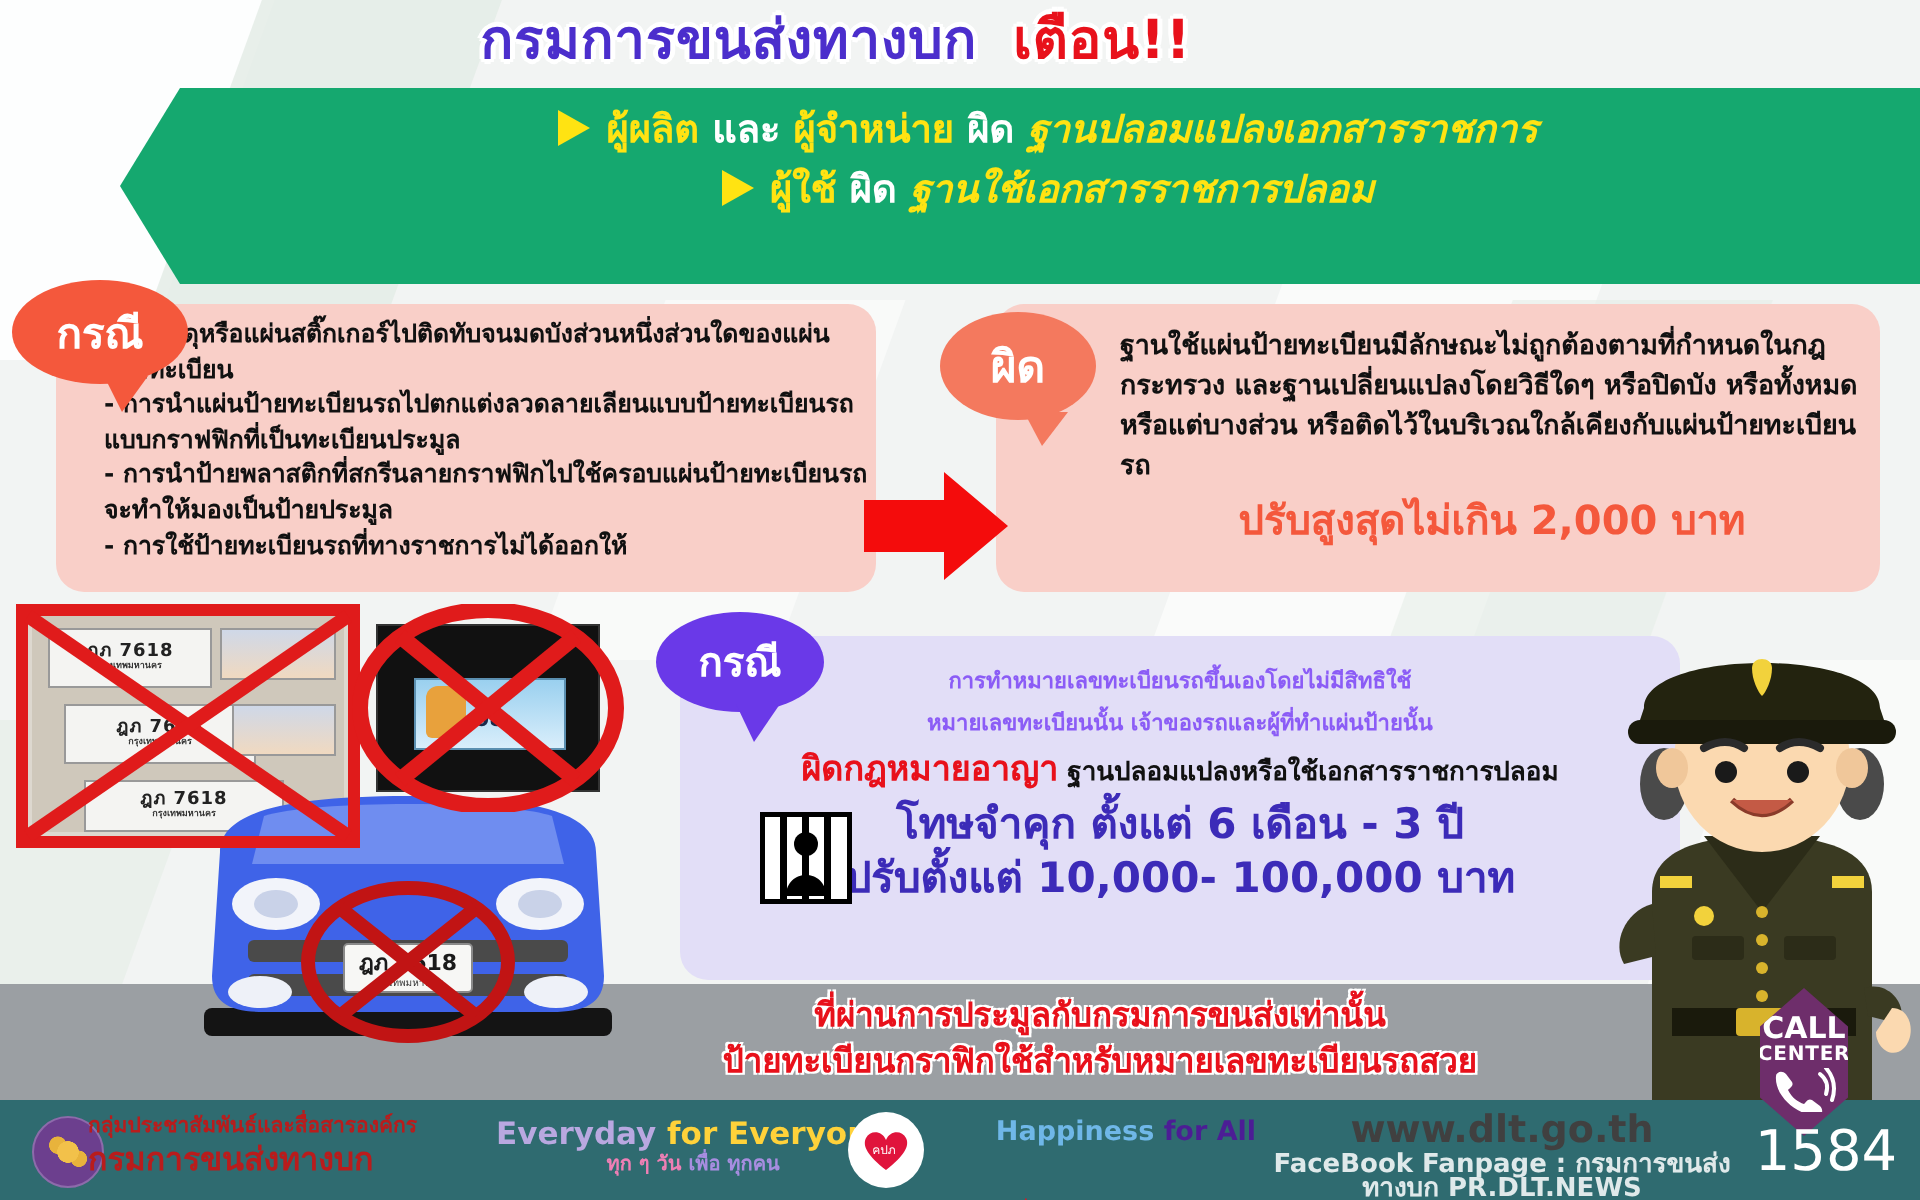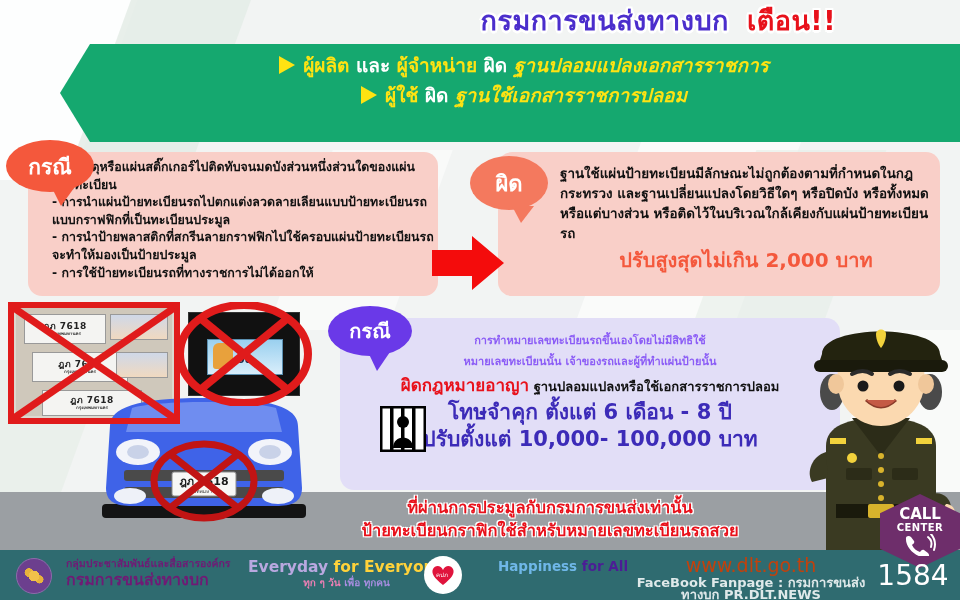--- a/index.html
+++ b/index.html
@@ -15,21 +15,21 @@
   
   .bgwrap { position:absolute; inset:0; overflow:hidden; }
   .chev {
     position: absolute; background: #ffffff; opacity: .85;
   }
   .chevg { position:absolute; background:#e4ece6; opacity:.85; }
 
   
   .title-row {
     position: absolute; left: 0; top: 4px; width: 836px;
-    text-align: right; z-index: 9;
+    text-align: center; z-index: 9;
   }
   .title-main, .title-warn {
     display: inline-block; font-weight: 900; font-size: 27px;
     letter-spacing: .5px; line-height: 34px;
   }
   .title-main {
     color: #4b2ecc;
     text-shadow: -1.6px -1.6px 0 #fff, 1.6px -1.6px 0 #fff,
                  -1.6px 1.6px 0 #fff, 1.6px 1.6px 0 #fff,
                   0 2.5px 0 #fff, 2.5px 0 0 #fff, -2.5px 0 0 #fff, 0 -2.5px 0 #fff;
@@ -164,21 +164,21 @@
   .f-emblem {
     position:absolute; left:16px; top:558px; width:36px; height:36px;
     border-radius:50%; background:
       radial-gradient(circle at 50% 50%, #f2c14a 0 22%, rgba(0,0,0,0) 23%),
       radial-gradient(circle at 35% 40%, #e8b33c 0 14%, rgba(0,0,0,0) 15%),
       radial-gradient(circle at 66% 60%, #e8b33c 0 13%, rgba(0,0,0,0) 14%),
       #6c3f8e;
     border: 1.5px solid #8d6bab; z-index:16;
   }
   .f-dept {
-    position:absolute; left:66px; top:556px; z-index:16; color:#701a75;
+    position:absolute; left:44px; top:556px; z-index:16; color:#b91c1c;
   }
   .f-dept-sub { font-size: 10.5px; font-weight:700; line-height:14px; }
   .f-dept-main { font-size: 16px; font-weight:900; line-height:20px; }
 
   .f-everyday {
     position:absolute; left:248px; top:558px; z-index:16; text-align:center;
   }
   .fe-l1 { font-size:15.5px; font-weight:900; line-height:18px; }
   .fe-l2 { font-size:10px; font-weight:800; line-height:13px; }
   .fe-purple { color:#b9a8e0; }
@@ -198,25 +198,25 @@
   .fh-l2 { font-size:10.5px; font-weight:400; line-height:14px;margin-top:26px; }
   .fh-blue { color:#6fb7e8; }
   .fh-white{ color:#4c1d95; }
   .fh-red  { color:#e8111b; }
   .fh-pinkk{ color:#ef7fb5; }
 
   .f-web {
     position:absolute; left:626px; top:553px; z-index:16; text-align:center;
     width: 250px;
   }
-  .fw-url { color:#c2410c; font-size:19px; font-weight:400; line-height:24px; }
+  .fw-url { color:#404040; font-size:19px; font-weight:700; line-height:24px; }
   .fw-fb  { color:#dfe9ea; font-size:13px; font-weight:700; line-height:12px; }
 
   #call-badge {
-    position:absolute; left:880px; top:494px; width:80px; height:74px; z-index:17;
+    position:absolute; left:880px; top:494px; width:44px; height:74px; z-index:17;
     background:#6e2e6b;
     clip-path: polygon(50% 0, 100% 26%, 100% 74%, 50% 100%, 0 74%, 0 26%);
     display:flex; flex-direction:column; align-items:center; justify-content:center;
   }
   .cb-call   { color:#fff; font-size:15px; font-weight:900; line-height:15px; }
   .cb-center { color:#fff; font-size:10px; font-weight:800; line-height:12px; letter-spacing:.4px; }
   #hotline {
     position:absolute; left:866px; top:560px; width:94px; z-index:18;
     color:#fff; font-size:28px; font-weight:400; line-height:32px; text-align:center;
   }
@@ -357,21 +357,21 @@
   <div id="box-purple"></div>
   <div class="bubble" id="badge-case-2">
     <span>กรณี</span>
   </div>
   <div class="pb-text">
     <div class="pb-l1">การทำหมายเลขทะเบียนรถขึ้นเองโดยไม่มีสิทธิใช้</div>
     <div class="pb-l2">หมายเลขทะเบียนนั้น เจ้าของรถและผู้ที่ทำแผ่นป้ายนั้น</div>
     <div class="pb-l3">
       <span class="pb-crime">ผิดกฎหมายอาญา</span><span class="pb-crime-sub"> ฐานปลอมแปลงหรือใช้เอกสารราชการปลอม</span>
     </div>
-    <div class="pb-pen">โทษจำคุก ตั้งแต่ 6 เดือน - 8 ปี</div>
+    <div class="pb-pen">โทษจำคุก ตั้งแต่ 6 เดือน - 3 ปี</div>
     <div class="pb-pen">ปรับตั้งแต่ 10,000- 100,000 บาท</div>
   </div>
 
   <svg id="jail-icon" width="46" height="46" viewBox="0 0 46 46">
     <rect x="1" y="1" width="44" height="44" fill="#fff" stroke="#000" stroke-width="3"></rect>
     <circle cx="23" cy="16" r="6" fill="#000"></circle>
     <path d="M13 42 C13 28 33 28 33 42 Z" fill="#000"></path>
     <rect x="10" y="1" width="3.5" height="44" fill="#000"></rect>
     <rect x="21" y="1" width="3.5" height="44" fill="#000"></rect>
     <rect x="32" y="1" width="3.5" height="44" fill="#000"></rect>

